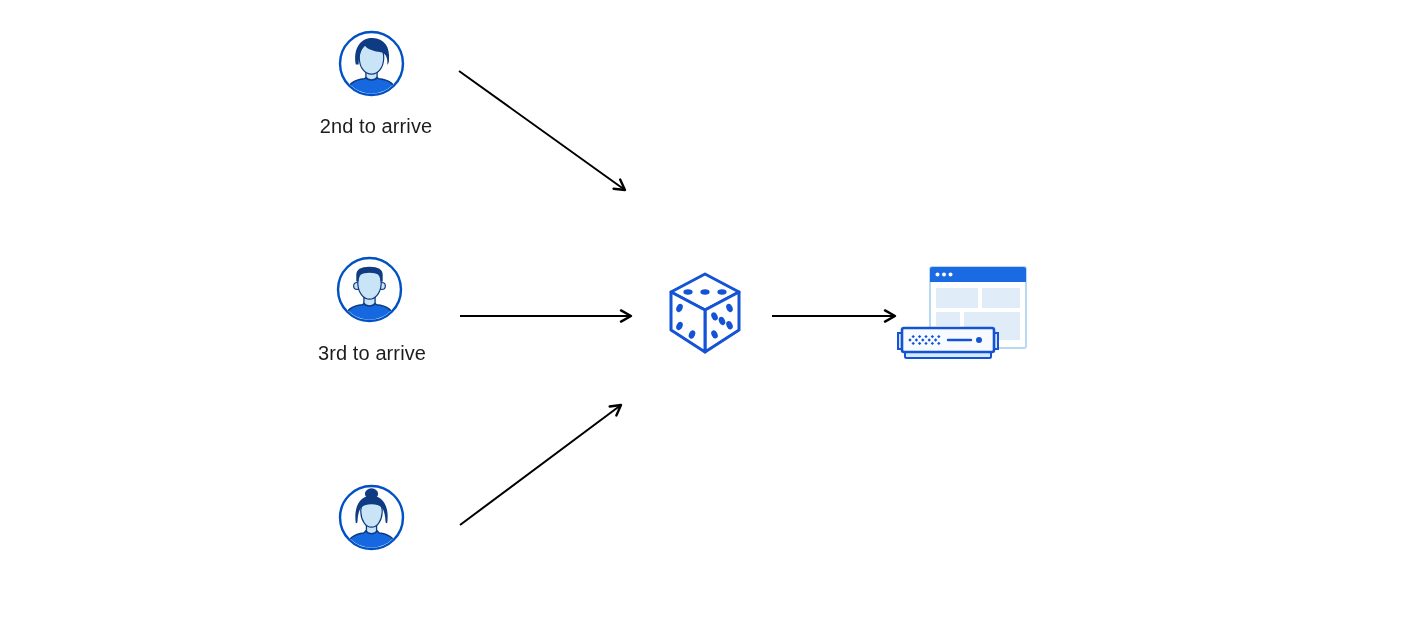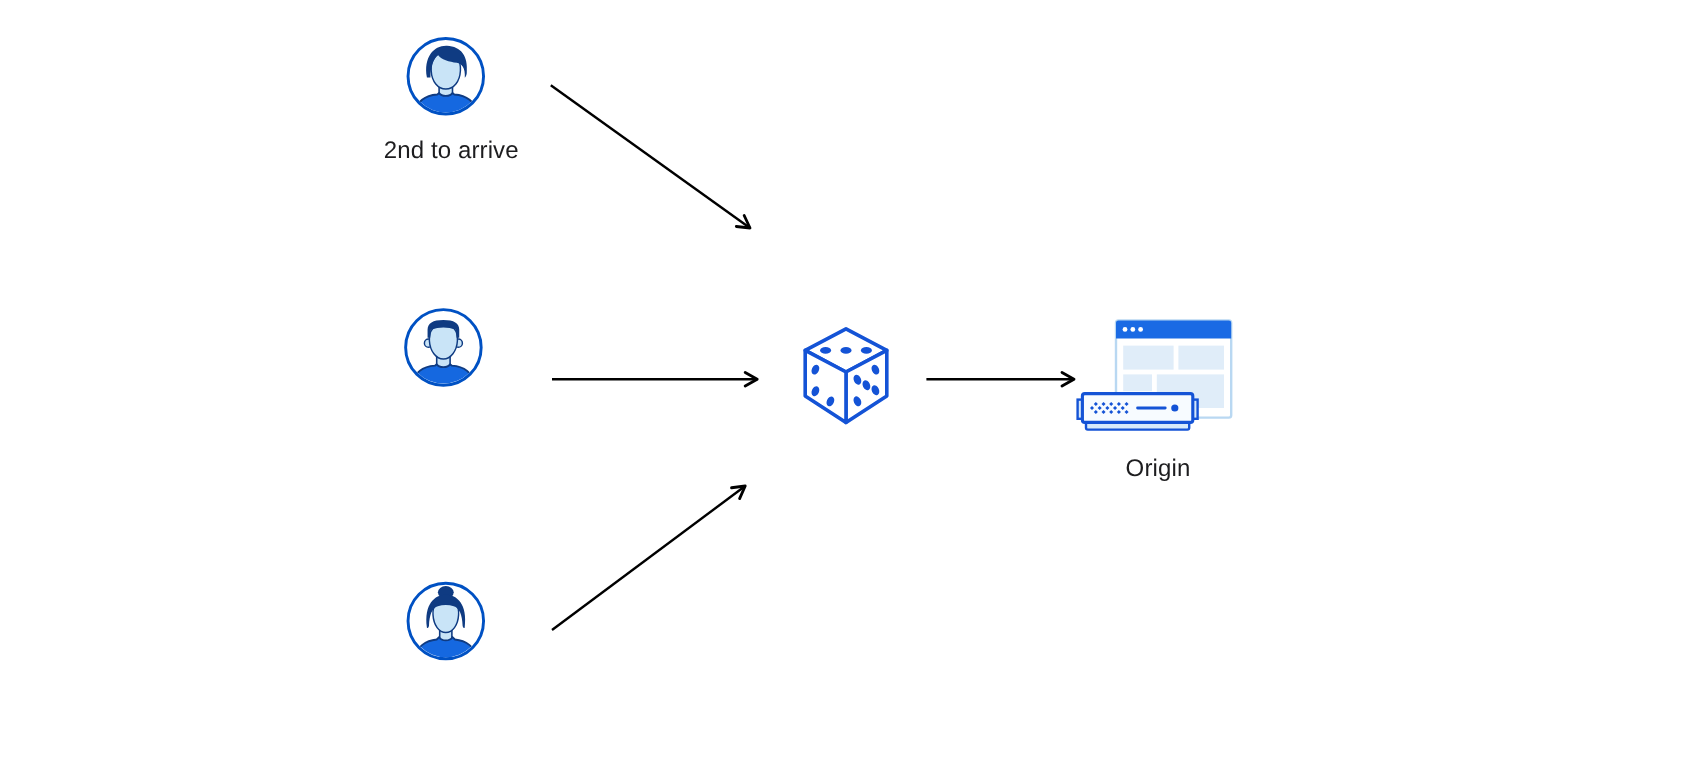--- a/index.html
+++ b/index.html
@@ -69,20 +69,21 @@
       <g clip-path="url(#clipB)">
         <path d="M27.5,36 L38.5,36 L38.5,51 L27.5,51 Z" style="fill:var(--face-blue);stroke:var(--navy)" stroke-width="1.3"></path>
         <path d="M6,66 C8.5,53 17.5,48.6 26,48 L27.5,46.8 C29.5,50 36.5,50 38.5,46.8 L40,48 C48.5,48.6 57.5,53 60,66 Z" style="fill:var(--shirt-blue);stroke:var(--navy)" stroke-width="1.5" stroke-linejoin="round"></path>
         <circle cx="20.8" cy="29.5" r="3.4" style="fill:var(--face-blue);stroke:var(--navy)" stroke-width="1.2"></circle>
         <circle cx="45.2" cy="29.5" r="3.4" style="fill:var(--face-blue);stroke:var(--navy)" stroke-width="1.2"></circle>
         <path d="M33,14 C41,14 45,19.5 44.5,27.5 C44,36 39,42.5 33,42.5 C27,42.5 22,36 21.5,27.5 C21,19.5 25,14 33,14 Z" style="fill:var(--face-blue);stroke:var(--navy)" stroke-width="1.2"></path>
         <path d="M20,25 L20,18.5 Q20,10.5 33,10.5 Q46,10.5 46,18.5 L46,25 L43.8,25 L43.3,18.6 Q38,16.6 33,16.6 Q28,16.6 22.7,18.6 L22.2,25 Z" style="fill:var(--navy)"></path>
       </g>
     </svg>
   </div>
+  <div class="node-label" style="left:262px;top:341px;">3rd to arrive</div>
 
   <div class="node" style="left:338px;top:484px;">
     <svg width="67" height="67" viewBox="0 0 66 66">
       <defs>
           <clipPath id="clipC">
             <circle cx="33" cy="33" r="29.7"></circle>
           </clipPath>
         </defs>
       <circle cx="33" cy="33" r="31" fill="#fff" style="stroke:var(--outline-blue)" stroke-width="2.4"></circle>
       <g clip-path="url(#clipC)">
@@ -158,15 +159,14 @@
             <use href="#dmd" x="23.6" y="80.4"></use>
             <use href="#dmd" x="30" y="80.4"></use>
             <use href="#dmd" x="36.4" y="80.4"></use>
             <use href="#dmd" x="42.8" y="80.4"></use>
         </g>
         <line x1="52" y1="77" x2="75" y2="77" style="stroke:var(--server-blue)" stroke-width="2.4" stroke-linecap="round"></line>
         <circle cx="83" cy="77" r="3" style="fill:var(--server-blue)"></circle>
       </g>
     </svg>
   </div>
-  <div class="node-label" style="left:855px;top:379px;">Origin</div>
 
 </div>
 
 </body></html>

